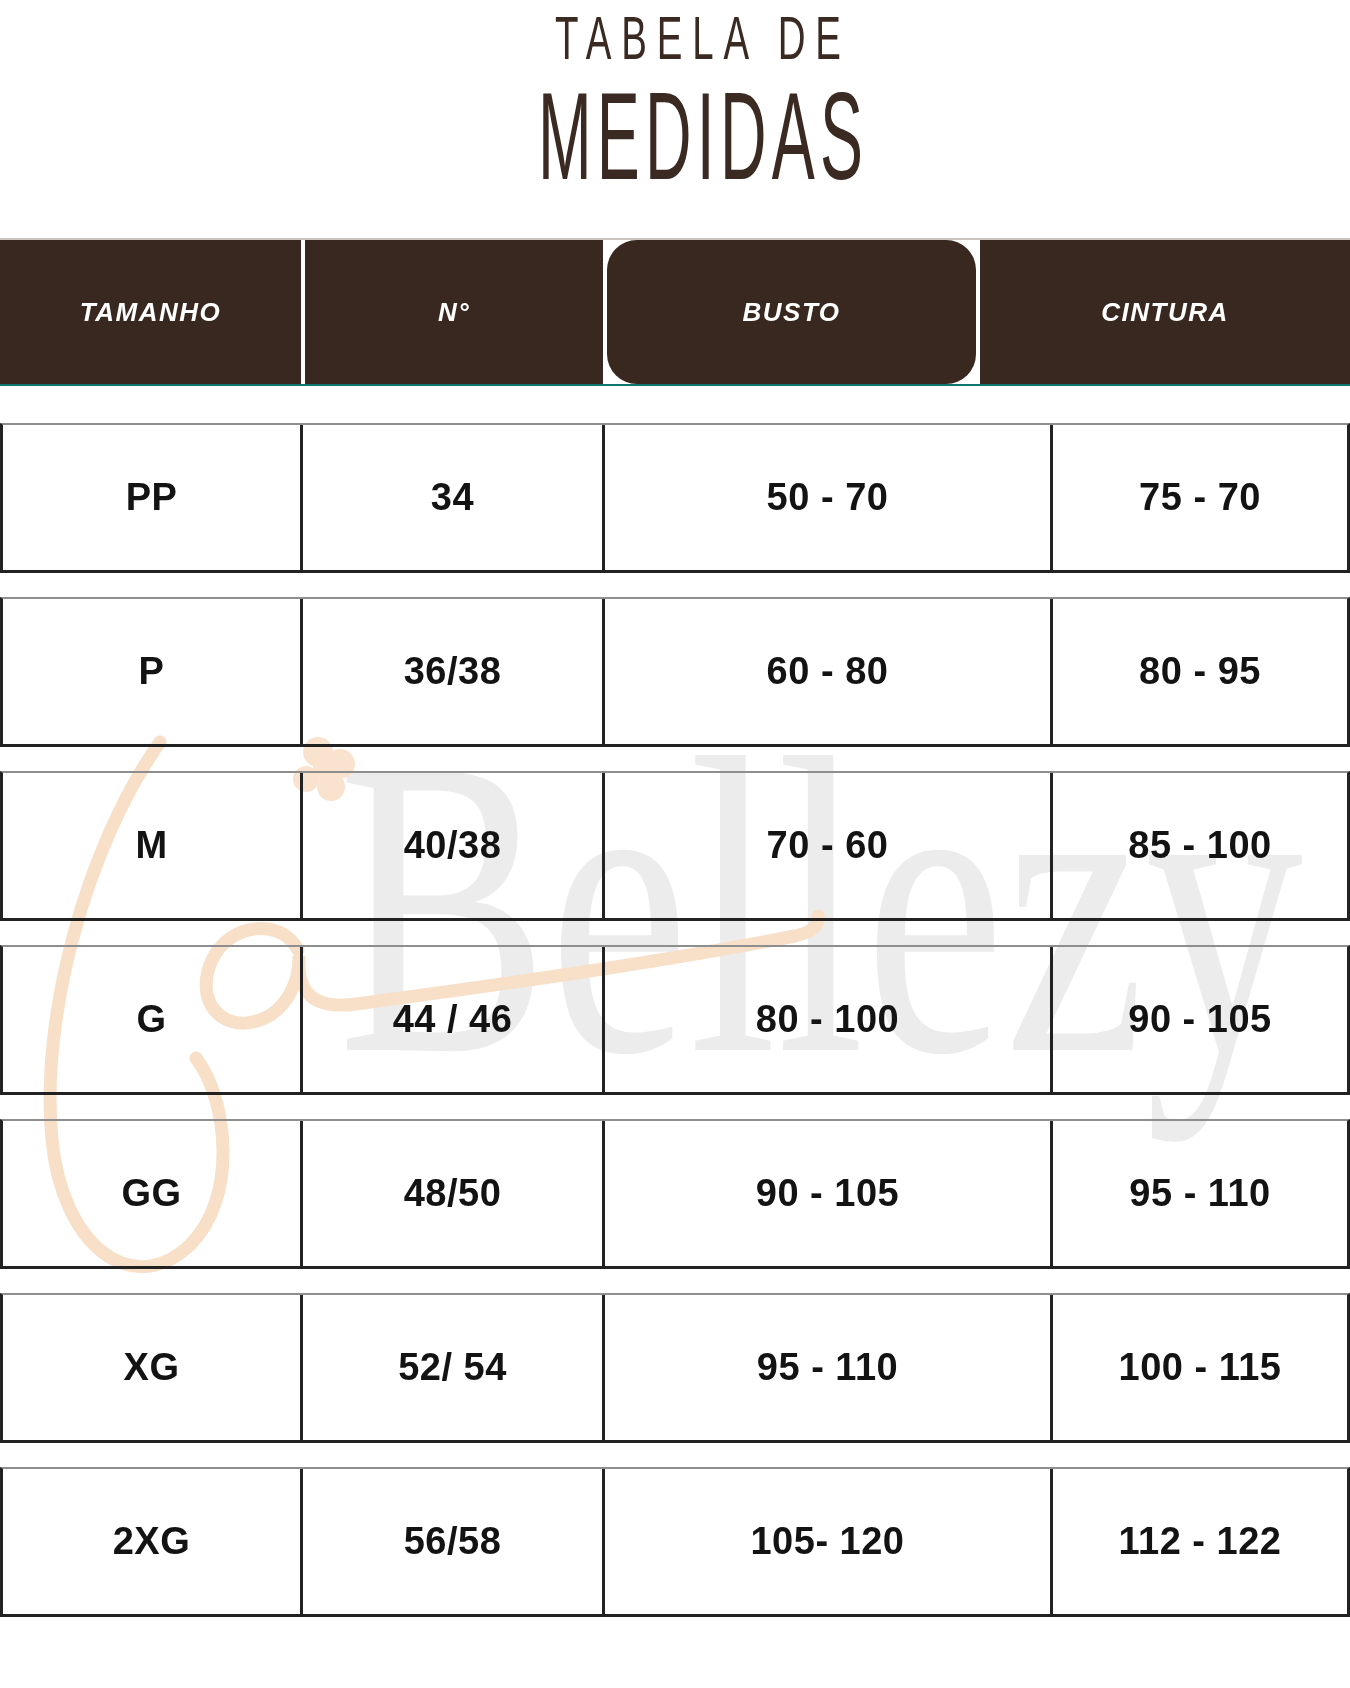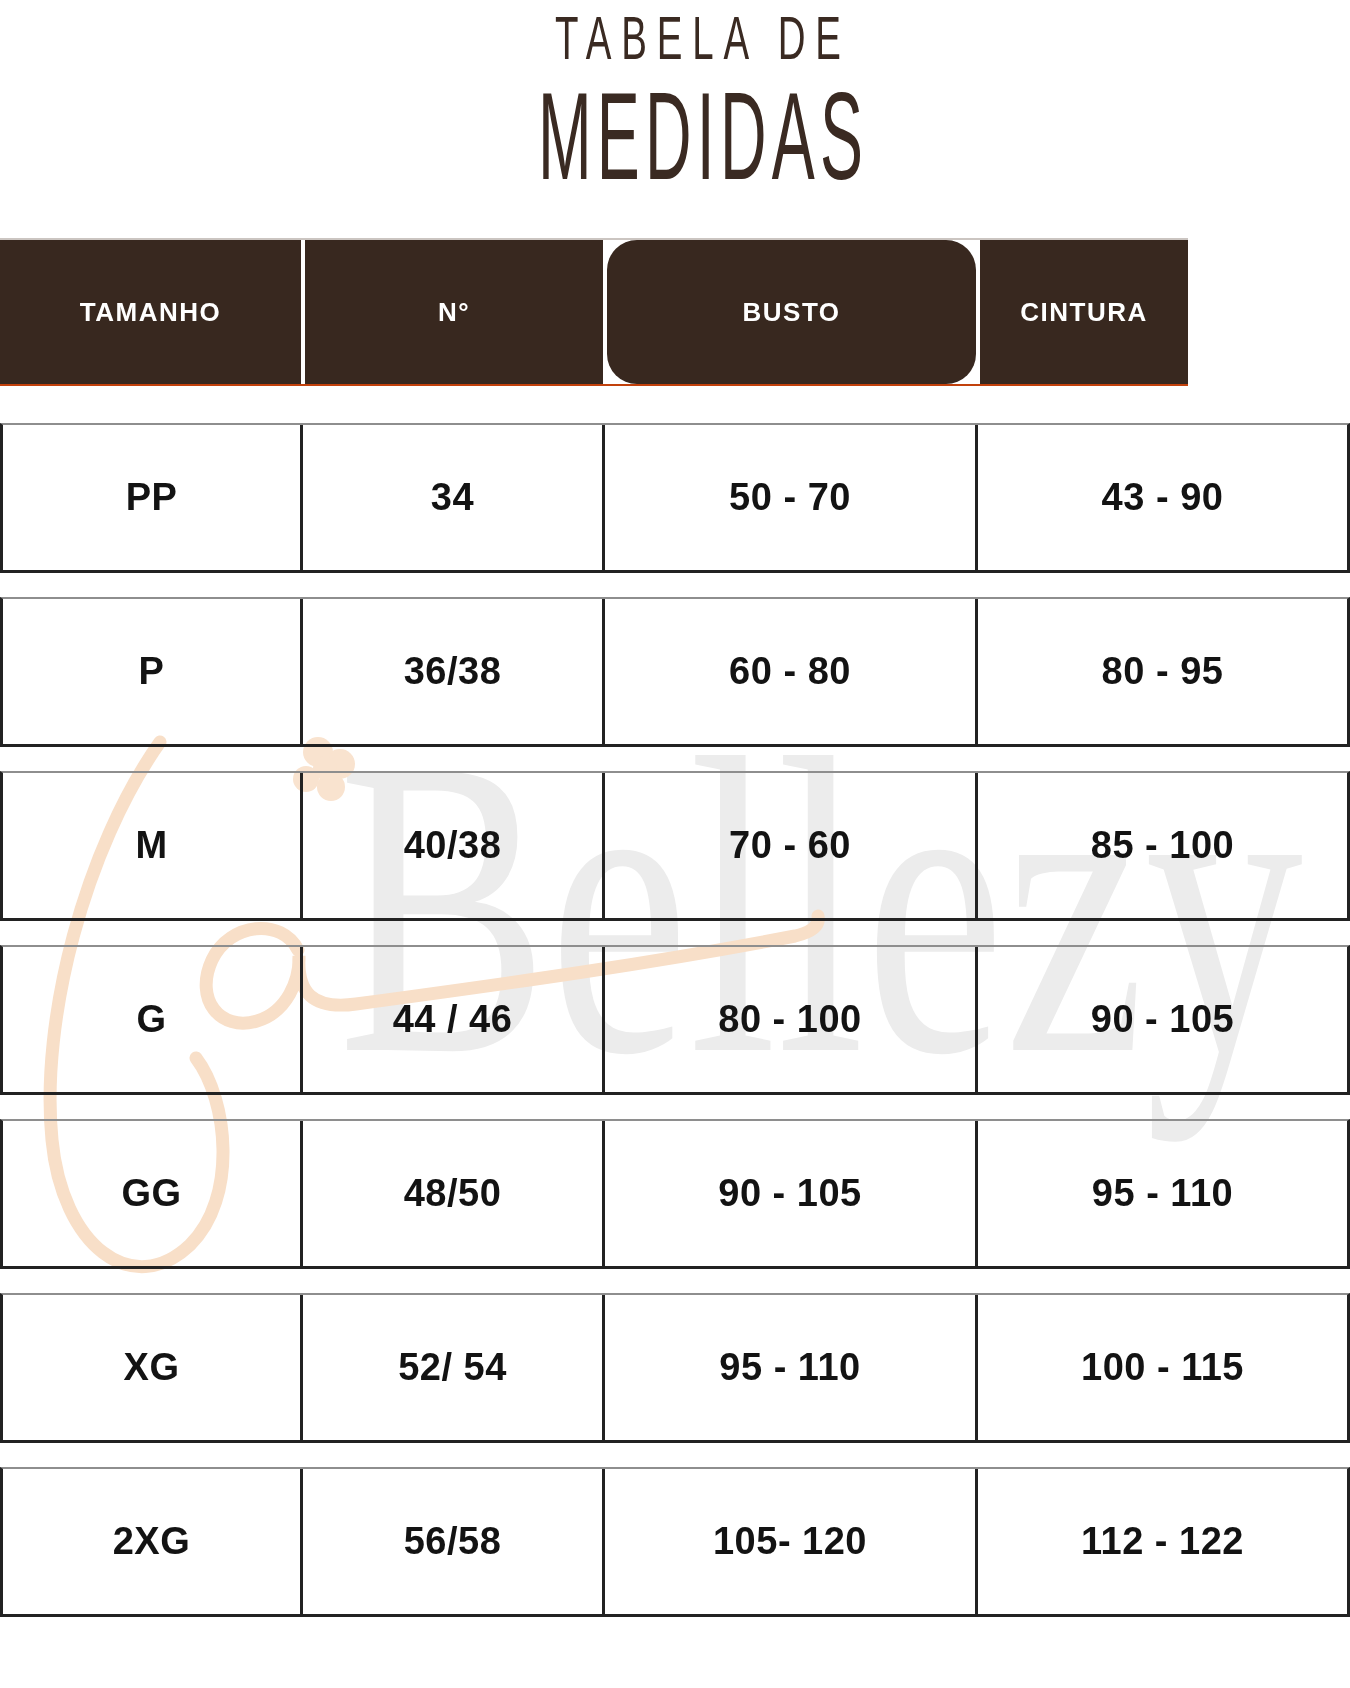--- a/index.html
+++ b/index.html
@@ -44,27 +44,28 @@
     white-space: nowrap;
     transform: scaleX(0.52);
     transform-origin: center top;
     margin-top: -8px;
   }
 
   
   .thead {
     position: absolute;
     top: 238px; left: 0;
-    width: 1188px; height: 148px;
+    width: 1350px; height: 148px;
     display: flex;
     gap: 4px;
     z-index: 1;
     box-sizing: border-box;
     border-top: 2px solid #cbc5c1;
-    border-bottom: 2px solid #c2410c;
+    border-bottom: 2px solid #0f766e;
+    font-style: italic;
   }
   .hcell {
     background: #38281f;
     color: #ffffff;
     font-weight: bold;
     font-size: 26px;
     letter-spacing: 1.5px;
     display: flex;
     align-items: center;
     justify-content: center;
@@ -98,21 +99,21 @@
     font-weight: bold;
     font-size: 38px;
     letter-spacing: 0.5px;
     color: #131313;
     box-sizing: border-box;
     border-right: 3px solid #222222;
   }
   .cell:last-child { border-right: none; }
   .c1 { width: 300px; }
   .c2 { width: 302px; }
-  .c3 { width: 373px; }
+  .c3 { width: 448px; }
   .c4 { flex: 1; }
 </style>
 </head>
 <body>
 
 <svg class="watermark" viewBox="0 0 1350 1688" aria-hidden="true">
   <text x="338" y="1050" font-family="Liberation Serif, serif" font-size="425" fill="#ececec" textLength="965" lengthAdjust="spacingAndGlyphs">Bellezy</text>
   <g fill="none" stroke="#f8dfc8" stroke-width="13" stroke-linecap="round">
     <path d="M 160 742 C 85 848, 40 1020, 52 1140 C 62 1245, 132 1300, 190 1245 C 238 1198, 228 1100, 196 1058"></path>
     <path d="M 298 950 C 282 918, 230 922, 212 960 C 194 999, 220 1032, 257 1021 C 287 1012, 300 980, 299 956 C 297 992, 312 1010, 356 1004 C 520 982, 660 962, 795 936 C 812 932, 820 926, 818 916"></path>
@@ -136,21 +137,21 @@
   <div class="hcell hc2">N°</div>
   <div class="hcell hc3">BUSTO</div>
   <div class="hcell hc4">CINTURA</div>
 </div>
 
 <div class="tbody" id="rows">
   <div class="trow">
     <div class="cell c1">PP</div>
     <div class="cell c2">34</div>
     <div class="cell c3">50 - 70</div>
-    <div class="cell c4">43 - 90</div>
+    <div class="cell c4">75 - 70</div>
   </div>
 
   <div class="trow">
     <div class="cell c1">P</div>
     <div class="cell c2">36/38</div>
     <div class="cell c3">60 - 80</div>
     <div class="cell c4">80 - 95</div>
   </div>
 
   <div class="trow">

